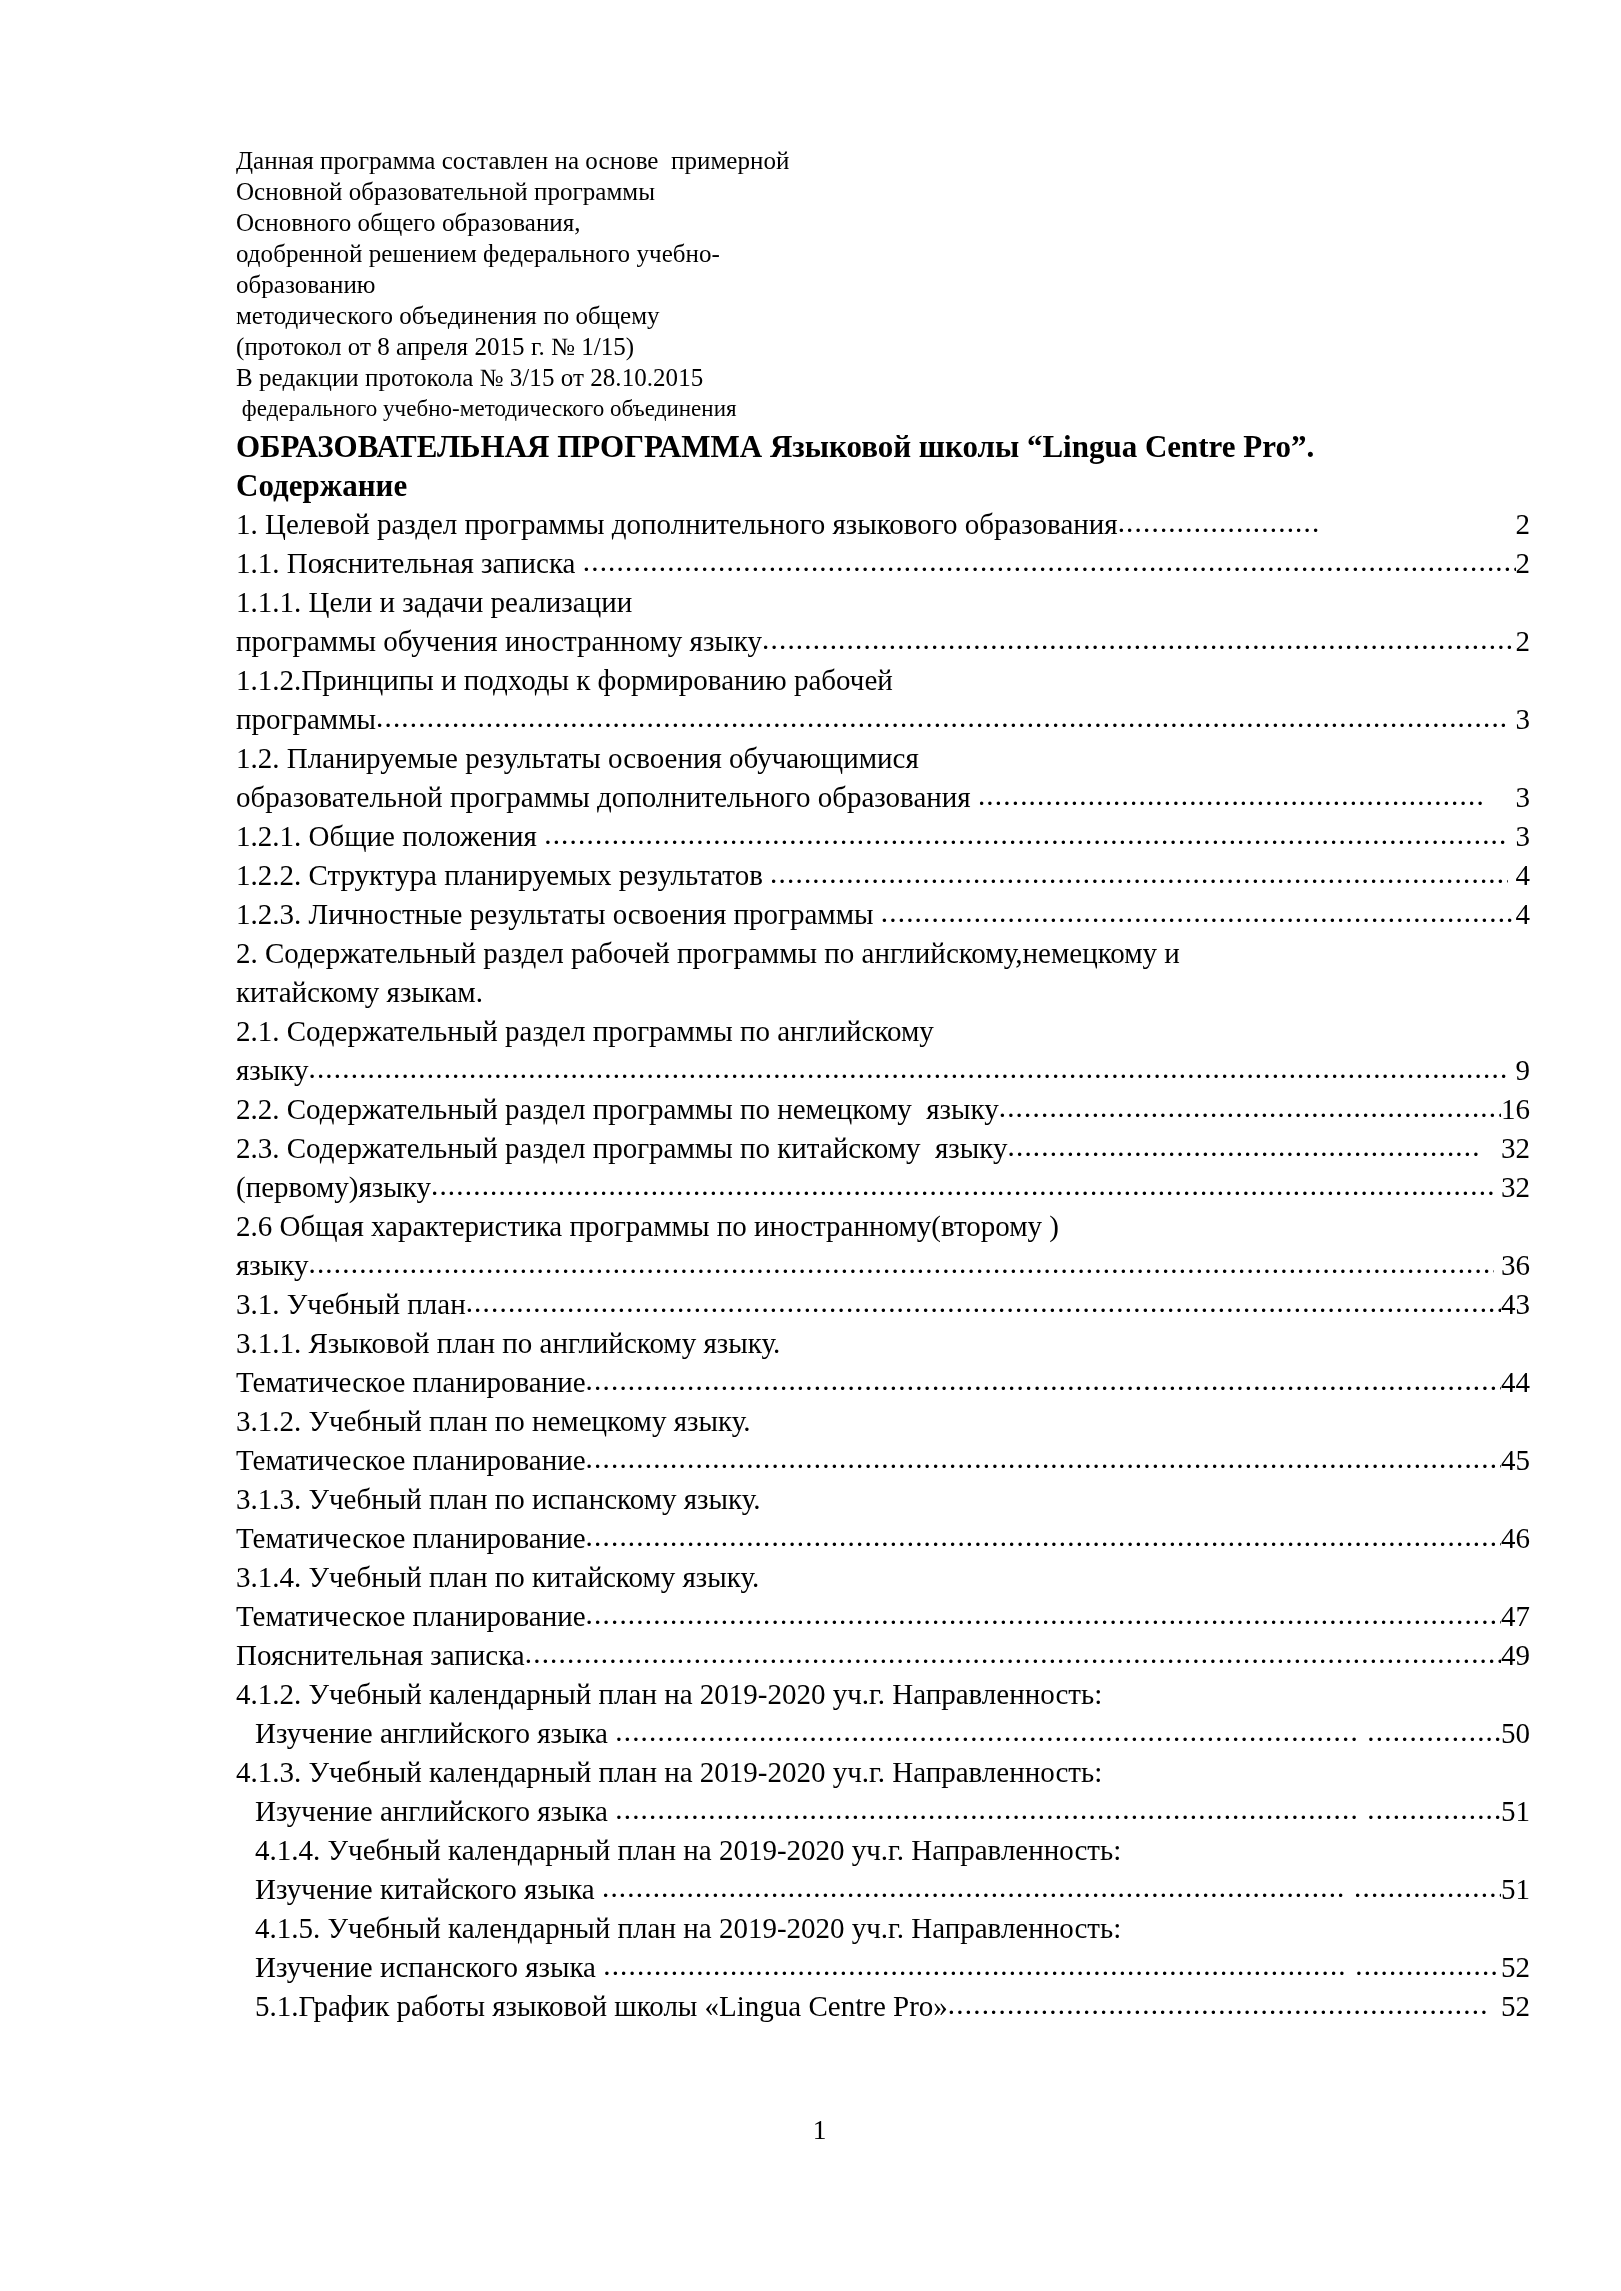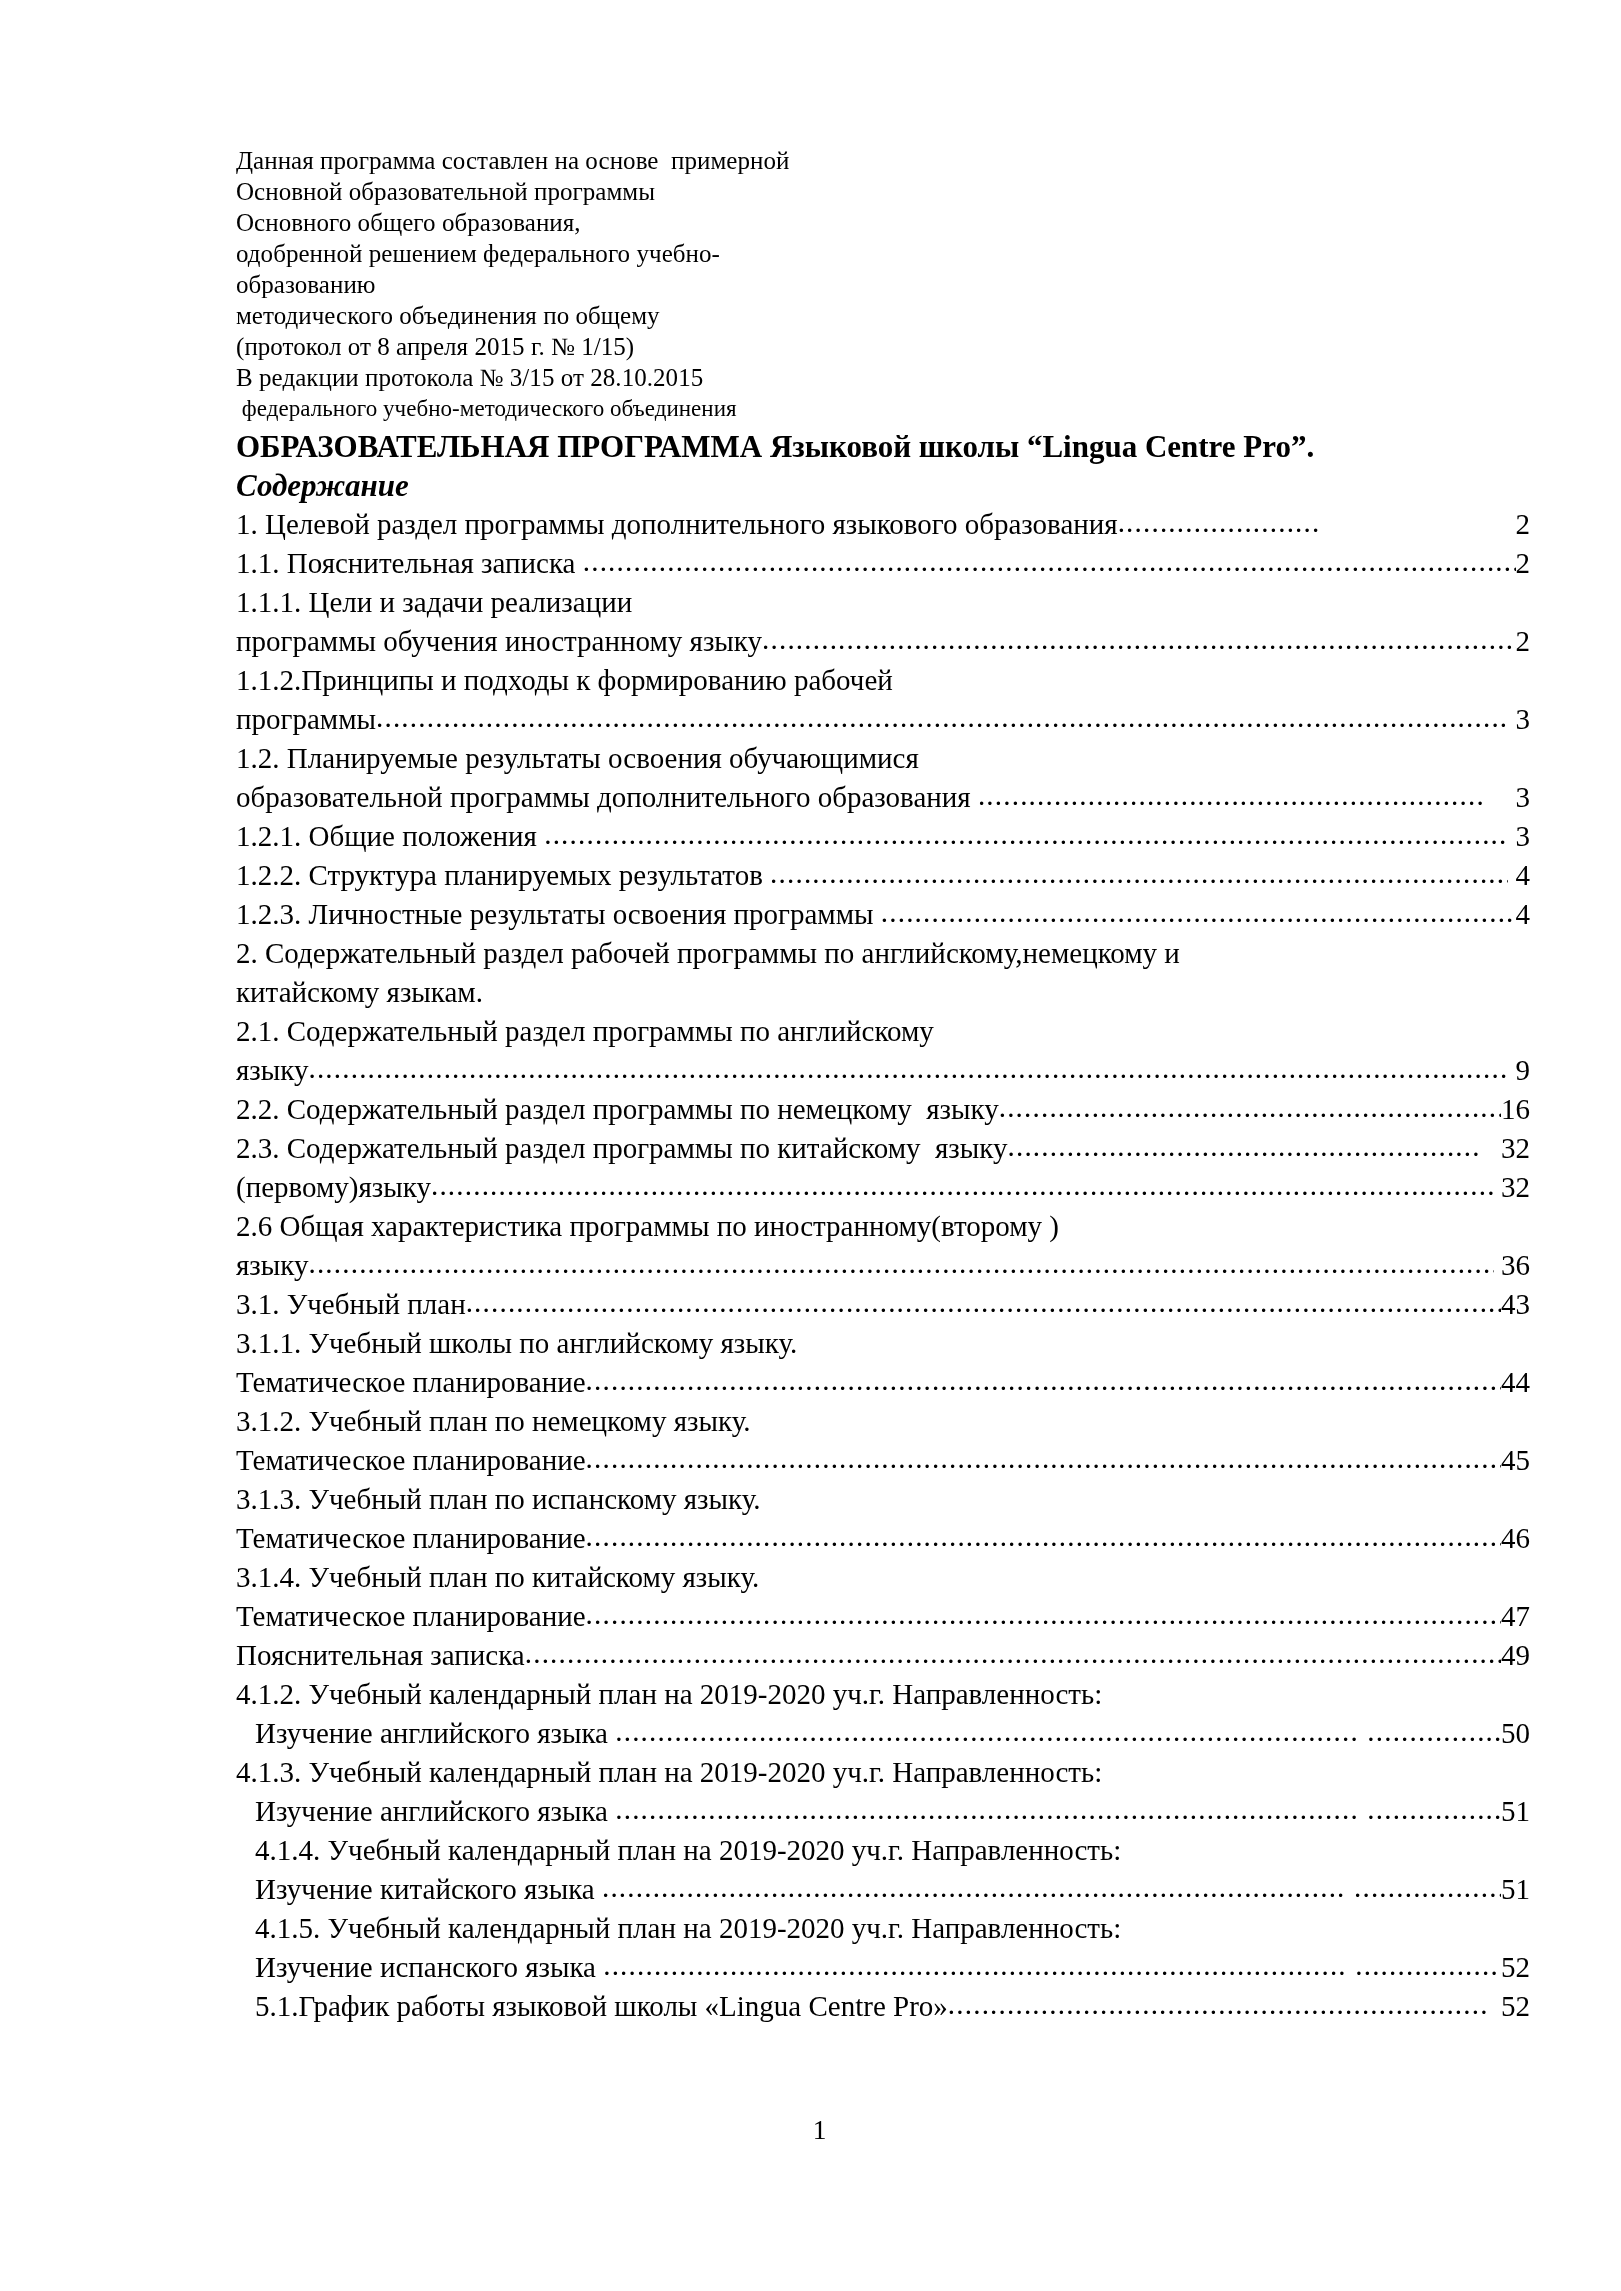--- a/index.html
+++ b/index.html
@@ -47,21 +47,20 @@
     line-height: 38px;
     margin-top: 3.9px;
     max-width: 1279px;
   }
 
   .toc-heading {
     font-weight: bold;
     font-size: 31px;
     line-height: 39px;
     margin-top: 0px;
-    font-style: italic;
   }
 
   
   .toc {
     font-size: 29px;
     line-height: 39px;
     max-width: 1294px;
   }
   .toc-line {
     display: block;
@@ -142,21 +141,21 @@
       <div class="toc-line"><span>2. Содержательный раздел рабочей программы по английскому,немецкому и</span></div>
       <div class="toc-line"><span>китайскому языкам.</span></div>
       <div class="toc-line"><span>2.1. Содержательный раздел программы по английскому</span></div>
       <div class="toc-line"><div class="toc-row"><span class="lbl">языку</span><span class="dots">....................................................................................................................................................</span><span class="pg"> 9</span></div></div>
       <div class="toc-line"><div class="toc-row"><span class="lbl">2.2. Содержательный раздел программы по немецкому  языку</span><span class="dots">............................................................</span><span class="pg">16</span></div></div>
       <div class="toc-line"><div class="toc-row"><span class="lbl">2.3. Содержательный раздел программы по китайскому  языку</span><span class="dots">........................................................</span><span class="pg">32</span></div></div>
       <div class="toc-line"><div class="toc-row"><span class="lbl">(первому)языку</span><span class="dots">........................................................................................................................................</span><span class="pg"> 32</span></div></div>
       <div class="toc-line"><span>2.6 Общая характеристика программы по иностранному(второму )</span></div>
       <div class="toc-line"><div class="toc-row"><span class="lbl">языку</span><span class="dots">....................................................................................................................................................</span><span class="pg"> 36</span></div></div>
       <div class="toc-line"><div class="toc-row"><span class="lbl">3.1. Учебный план</span><span class="dots">................................................................................................................................................</span><span class="pg">43</span></div></div>
-      <div class="toc-line"><span>3.1.1. Учебный школы по английскому языку.</span></div>
+      <div class="toc-line"><span>3.1.1. Языковой план по английскому языку.</span></div>
       <div class="toc-line"><div class="toc-row"><span class="lbl">Тематическое планирование</span><span class="dots">........................................................................................................................................</span><span class="pg">44</span></div></div>
       <div class="toc-line"><span>3.1.2. Учебный план по немецкому языку.</span></div>
       <div class="toc-line"><div class="toc-row"><span class="lbl">Тематическое планирование</span><span class="dots">........................................................................................................................................</span><span class="pg">45</span></div></div>
       <div class="toc-line"><span>3.1.3. Учебный план по испанскому языку.</span></div>
       <div class="toc-line"><div class="toc-row"><span class="lbl">Тематическое планирование</span><span class="dots">........................................................................................................................................</span><span class="pg">46</span></div></div>
       <div class="toc-line"><span>3.1.4. Учебный план по китайскому языку.</span></div>
       <div class="toc-line"><div class="toc-row"><span class="lbl">Тематическое планирование</span><span class="dots">........................................................................................................................................</span><span class="pg">47</span></div></div>
       <div class="toc-line"><div class="toc-row"><span class="lbl">Пояснительная записка</span><span class="dots">............................................................................................................................................</span><span class="pg">49</span></div></div>
       <div class="toc-line"><span>4.1.2. Учебный календарный план на 2019-2020 уч.г. Направленность:</span></div>
       <div class="toc-line indent"><div class="toc-row"><span class="lbl"> Изучение английского языка </span><span class="dots">........................................................................................ ............................</span><span class="pg">50</span></div></div>

